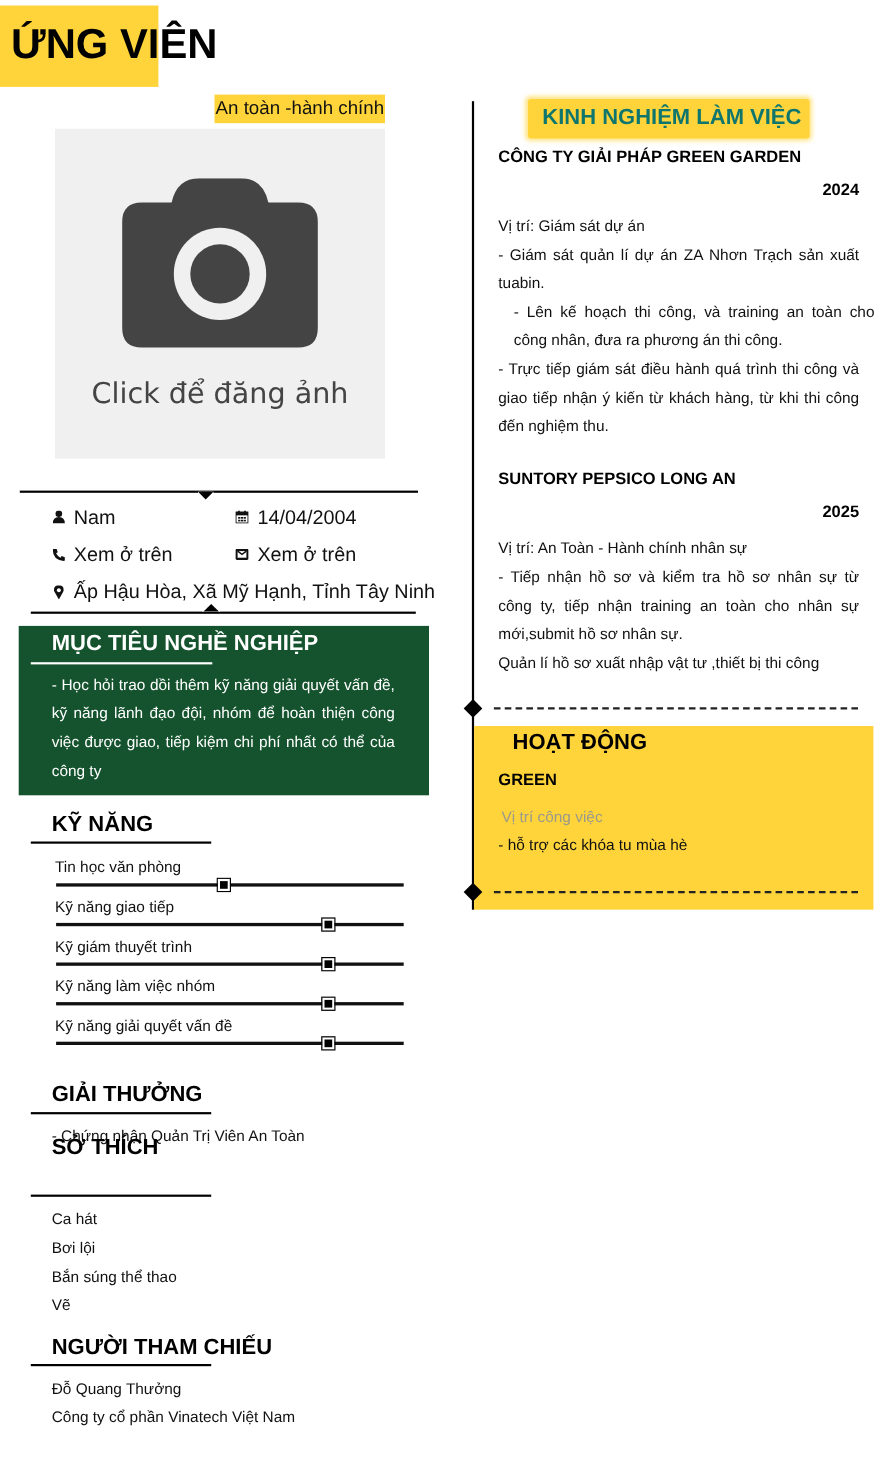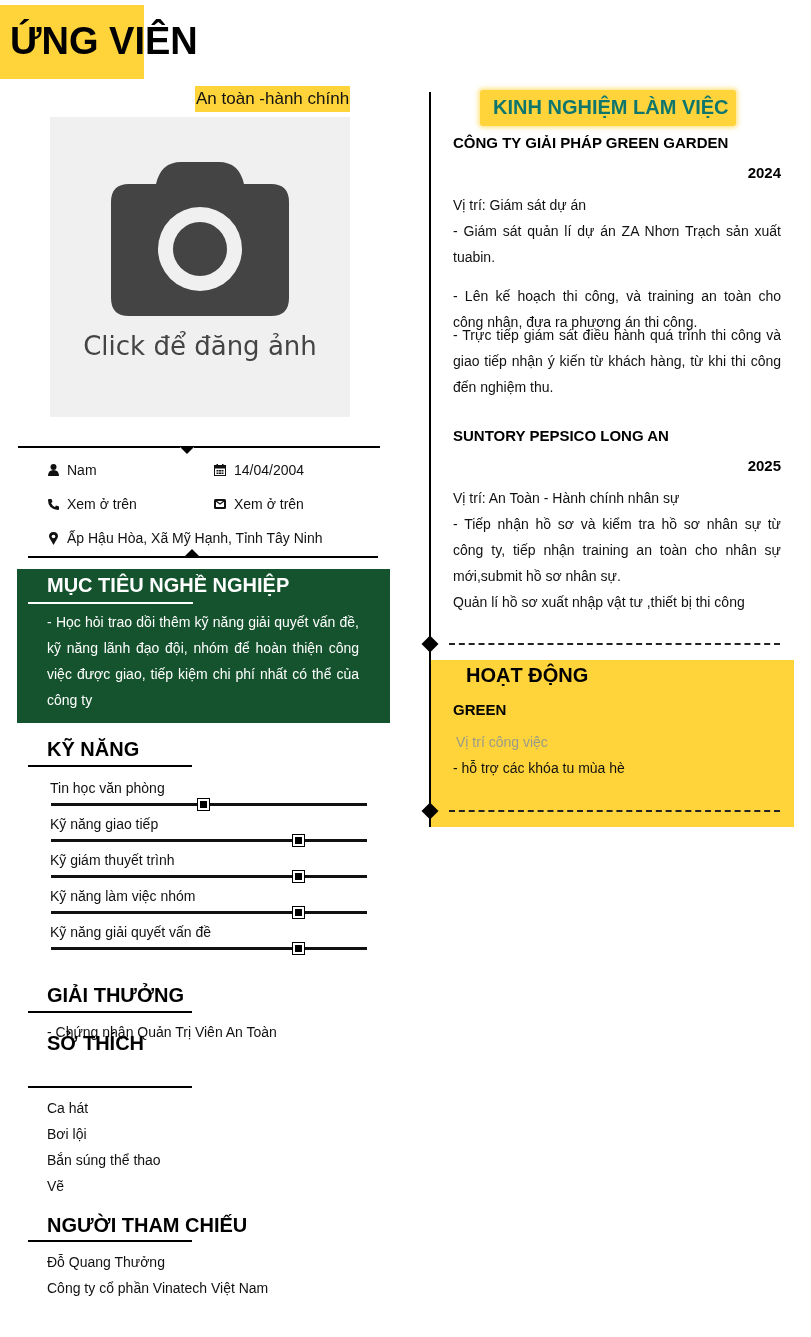--- a/index.html
+++ b/index.html
@@ -6,27 +6,27 @@
   html, body { width: 811px; height: 1337px; background: #ffffff; overflow: hidden; }
   body { position: relative; font-family: "Liberation Sans", "DejaVu Sans", sans-serif; color: #111; }
   .abs { position: absolute; }
 
   .name-bg { left: 0; top: 5px; width: 144px; height: 74px; background: #FFD43B; }
   .name { left: 10px; top: 20px; font-size: 38px; font-weight: bold; color: #000; letter-spacing: 0px; }
   .position { left: 195px; top: 86px; height: 26px; line-height: 26px; font-size: 17px; background: #FFD43B; padding: 0 1px; color: #111; }
 
   .photo { left: 50px; top: 117px; width: 300px; height: 300px; background: #f0f0f0; cursor: pointer; }
   .photo svg { position: absolute; left: 61px; top: 45px; }
-  .photo .photo-label { position: absolute; left: 0; width: 100%; top: 214px; text-align: center; font-size: 26px; color: #444; font-family: "DejaVu Sans", sans-serif; }
+  .photo .photo-label { position: absolute; left: 0; width: 100%; top: 226px; text-align: center; font-size: 26px; color: #444; font-family: "DejaVu Sans", sans-serif; }
 
   .hline { height: 2px; background: #000; }
   .tri-down { width: 0; height: 0; border-left: 7px solid transparent; border-right: 7px solid transparent; border-top: 7px solid #000; }
   .tri-up { width: 0; height: 0; border-left: 7px solid transparent; border-right: 7px solid transparent; border-bottom: 7px solid #000; }
 
-  .info-row { font-size: 14px; color: #111; display: flex; align-items: center; height: 20px; }
+  .info-row { font-size: 18px; color: #111; display: flex; align-items: center; height: 20px; }
   .info-icon { width: 26px; display: inline-flex; justify-content: center; font-size: 13px; color: #111; }
   .info-text { margin-left: 1px; }
 
   .objective { left: 17px; top: 569px; width: 373px; height: 154px; background: #14532d; color: #fff; }
   .objective h2 { position: absolute; left: 30px; top: 5px; font-size: 20px; font-weight: bold; color: #fff; }
   .objective .uline { position: absolute; left: 11px; top: 33px; width: 165px; height: 2px; background: #fff; }
   .objective p { position: absolute; left: 30px; top: 40px; width: 312px; font-size: 14px; line-height: 26px; text-align: justify; color: #fff; }
 
   .sec-title { font-size: 20px; font-weight: bold; color: #000; }
   .sec-uline { width: 164px; height: 2px; background: #000; }
@@ -180,21 +180,21 @@
 
 <div class="abs vline"></div>
 
 <div class="abs exp-title-bg"></div>
 <div class="abs exp-title">KINH NGHIỆM LÀM VIỆC</div>
 
 <div class="abs company" style="left:453px; top:134px;">CÔNG TY GIẢI PHÁP GREEN GARDEN</div>
 <div class="abs year" style="left:453px; top:164px;">2024</div>
 <div class="abs exp-text" style="left:453px; top:192px;">Vị trí: Giám sát dự án</div>
 <div class="abs exp-text" style="left:453px; top:218px;">- Giám sát quản lí dự án ZA Nhơn Trạch sản xuất tuabin.</div>
-<div class="abs exp-text" style="left:453px; top:270px;margin-top:13px;">- Lên kế hoạch thi công, và training an toàn cho công nhân, đưa ra phương án thi công.</div>
+<div class="abs exp-text" style="left:467px; top:270px;">- Lên kế hoạch thi công, và training an toàn cho công nhân, đưa ra phương án thi công.</div>
 <div class="abs exp-text" style="left:453px; top:322px;">- Trực tiếp giám sát điều hành quá trình thi công và giao tiếp nhận ý kiến từ khách hàng, từ khi thi công đến nghiệm thu.</div>
 
 <div class="abs company" style="left:453px; top:427px;">SUNTORY PEPSICO LONG AN</div>
 <div class="abs year" style="left:453px; top:457px;">2025</div>
 <div class="abs exp-text" style="left:453px; top:485px;">Vị trí: An Toàn - Hành chính nhân sự</div>
 <div class="abs exp-text" style="left:453px; top:511px;">- Tiếp nhận hồ sơ và kiểm tra hồ sơ nhân sự từ công ty, tiếp nhận training an toàn cho nhân sự mới,submit hồ sơ nhân sự.</div>
 <div class="abs exp-text" style="left:453px; top:589px;">Quản lí hồ sơ xuất nhập vật tư ,thiết bị thi công</div>
 
 <div class="abs diamond" style="left:424px; top:638px;"></div>
 <div class="abs dash" style="left:449px; top:643px; width:331px;"></div>

